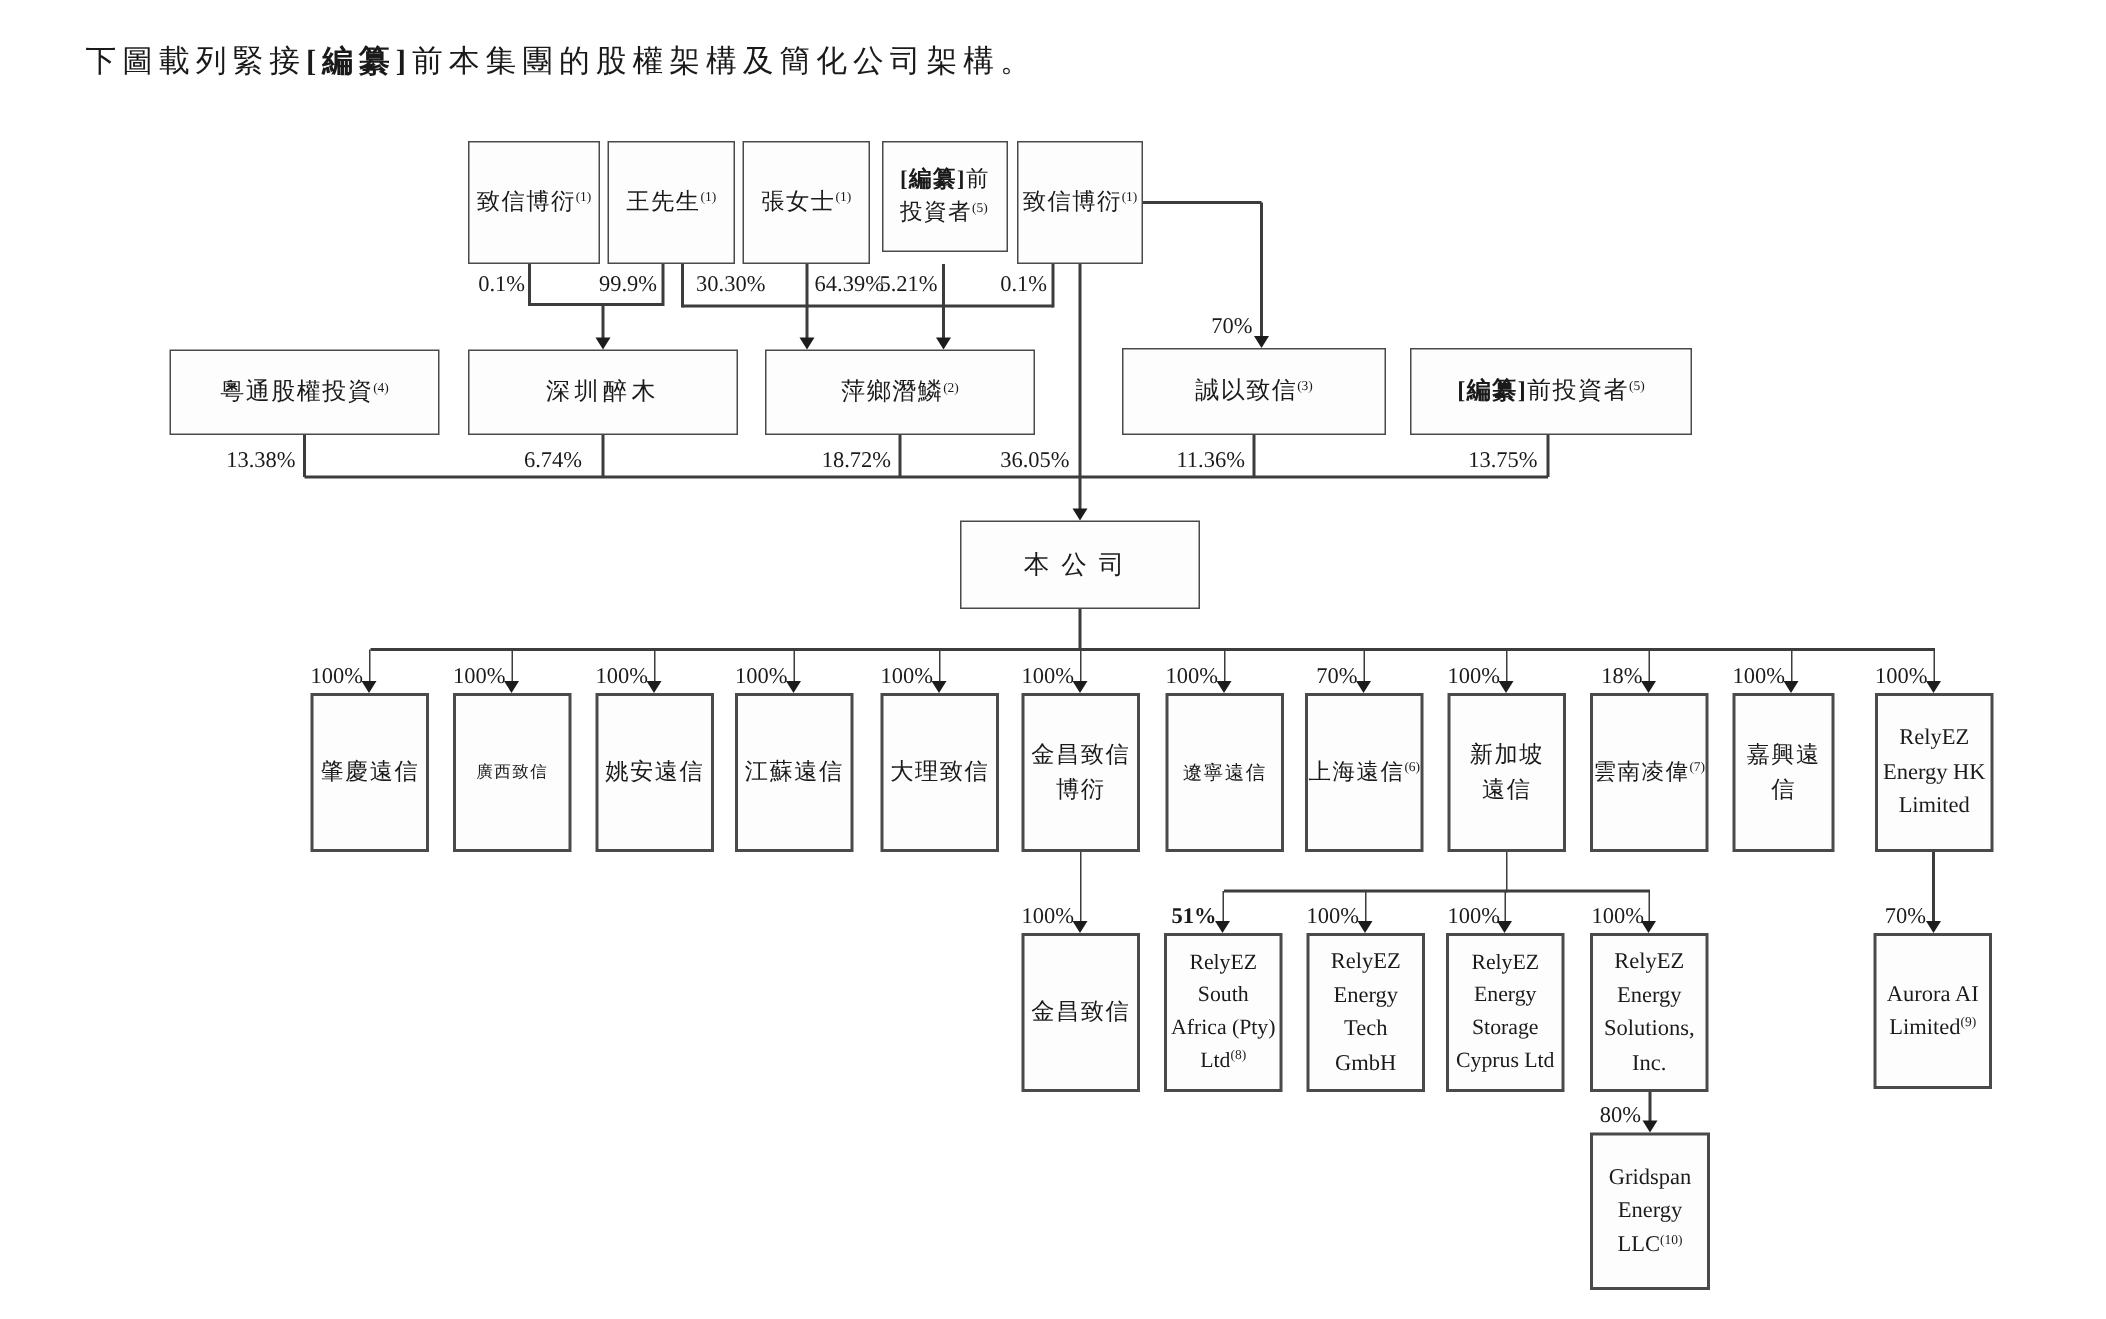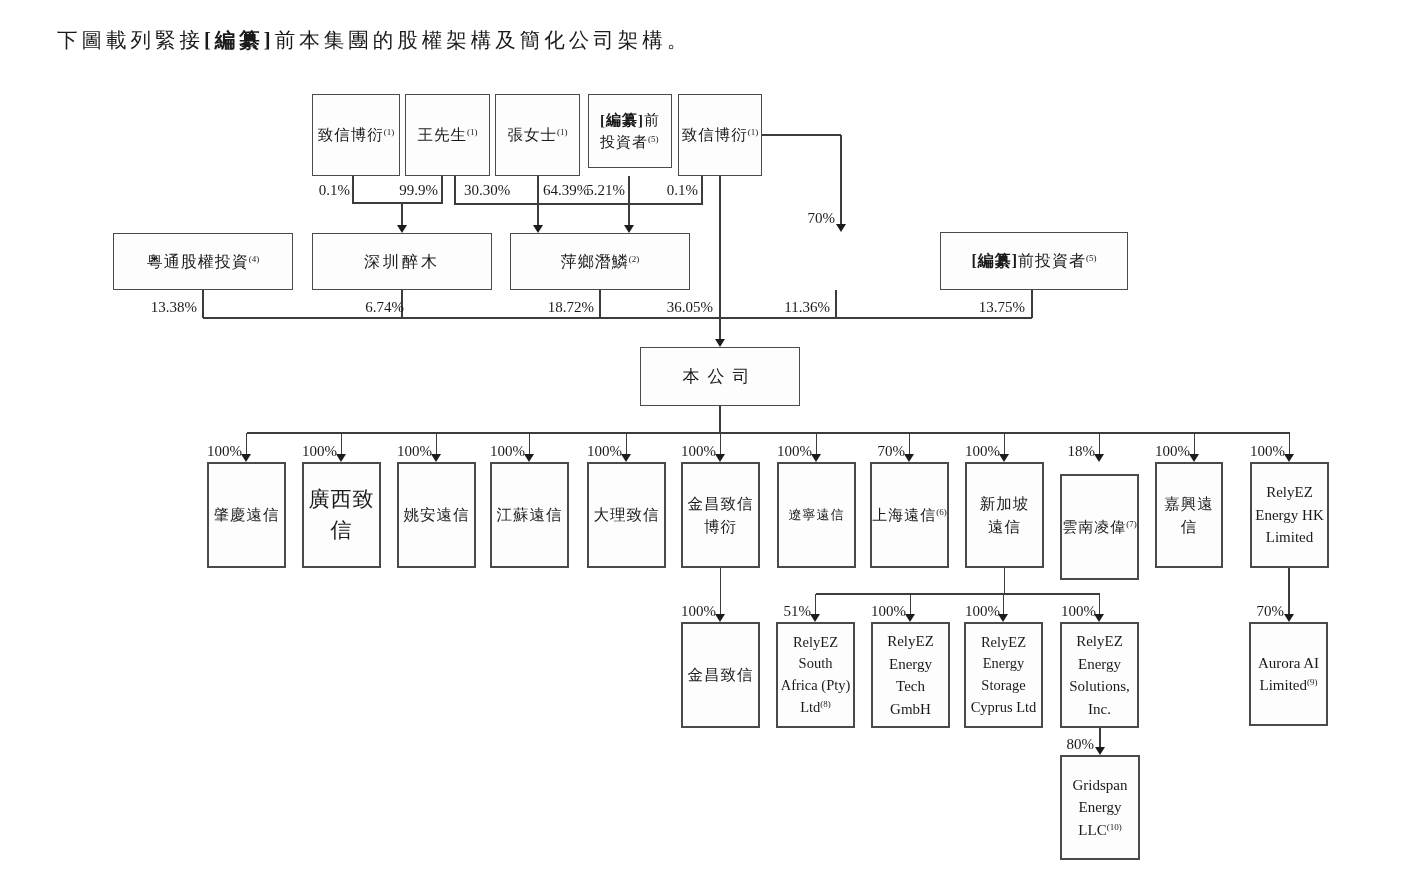--- a/index.html
+++ b/index.html
@@ -62,37 +62,42 @@
     <div class="node" style="left: 312px; top: 233px; width: 180px; height: 57px; border-width: 1.5px;">
       <div class="lab" style="font-size: 16px; letter-spacing: 3px;">
         <div><span>深圳醉木</span></div>
       </div>
     </div>
     <div class="node" style="left: 510px; top: 233px; width: 180px; height: 57px; border-width: 1.5px;">
       <div class="lab" style="font-size: 16px; letter-spacing: 1px;">
         <div><span>萍鄉潛鱗</span><sup>(2)</sup></div>
       </div>
     </div>
+    <div class="node" style="left: 748px; top: 232px; width: 176px; height: 58px; border-width: 1.5px;">
+      <div class="lab" style="font-size: 16px; letter-spacing: 1px;">
+        <div><span>誠以致信</span><sup>(3)</sup></div>
+      </div>
+    </div>
     <div class="node" style="left: 940px; top: 232px; width: 188px; height: 58px; border-width: 1.5px;">
       <div class="lab" style="font-size: 16px; letter-spacing: 1px;">
         <div><span class="b">[編纂]</span><span>前投資者</span><sup>(5)</sup></div>
       </div>
     </div>
     <div class="node" style="left: 207px; top: 462px; width: 79px; height: 106px; border-width: 2px;">
       <div class="lab" style="font-size: 15.5px; letter-spacing: 1px;">
         <div><span>肇慶遠信</span></div>
       </div>
     </div>
     <div class="node" style="left: 640px; top: 347px; width: 160px; height: 59px; border-width: 1.5px;">
       <div class="lab" style="font-size: 17px; letter-spacing: 8px;">
         <div><span>本公司</span></div>
       </div>
     </div>
     <div class="node" style="left: 302px; top: 462px; width: 79px; height: 106px; border-width: 2px;">
-      <div class="lab" style="font-size: 21px; letter-spacing: 1px;">
+      <div class="lab" style="font-size: 11px; letter-spacing: 1px;">
         <div><span>廣西致信</span></div>
       </div>
     </div>
     <div class="node" style="left: 397px; top: 462px; width: 79px; height: 106px; border-width: 2px;">
       <div class="lab" style="font-size: 15.5px; letter-spacing: 1px;">
         <div><span>姚安遠信</span></div>
       </div>
     </div>
     <div class="node" style="left: 490px; top: 462px; width: 79px; height: 106px; border-width: 2px;">
       <div class="lab" style="font-size: 15.5px; letter-spacing: 1px;">
@@ -119,21 +124,21 @@
       <div class="lab" style="font-size: 15px; letter-spacing: 1px;">
         <div><span>上海遠信</span><sup>(6)</sup></div>
       </div>
     </div>
     <div class="node" style="left: 965px; top: 462px; width: 79px; height: 106px; border-width: 2px;">
       <div class="lab" style="font-size: 15.5px; letter-spacing: 1px;">
         <div><span>新加坡</span></div>
         <div><span>遠信</span></div>
       </div>
     </div>
-    <div class="node" style="left: 1060px; top: 462px; width: 79px; height: 106px; border-width: 2px; margin-top: 12px;">
+    <div class="node" style="left: 1060px; top: 462px; width: 79px; height: 106px; border-width: 2px;">
       <div class="lab" style="font-size: 15px; letter-spacing: 1px;">
         <div><span>雲南凌偉</span><sup>(7)</sup></div>
       </div>
     </div>
     <div class="node" style="left: 1155px; top: 462px; width: 68px; height: 106px; border-width: 2px;">
       <div class="lab" style="font-size: 15.5px; letter-spacing: 1px;">
         <div><span>嘉興遠信</span></div>
       </div>
     </div>
     <div class="node" style="left: 1250px; top: 462px; width: 79px; height: 106px; border-width: 2px;">
@@ -259,37 +264,37 @@
     <div class="arrow" style="left: 1283.5px; top: 613.5px;"></div>
     <div class="arrow" style="left: 1094.5px; top: 746.5px;"></div>
     <div class="pct r" style="left: 270px; top: 182px;">0.1%</div>
     <div class="pct r" style="left: 358px; top: 182px;">99.9%</div>
     <div class="pct l" style="left: 464px; top: 182px;">30.30%</div>
     <div class="pct l" style="left: 543px; top: 182px;">64.39%</div>
     <div class="pct r" style="left: 545px; top: 182px;">5.21%</div>
     <div class="pct r" style="left: 618px; top: 182px;">0.1%</div>
     <div class="pct r" style="left: 755px; top: 210px;">70%</div>
     <div class="pct r" style="left: 117px; top: 299px;">13.38%</div>
-    <div class="pct r" style="left: 324px; top: 299px; font-family: Liberation Serif, serif;">6.74%</div>
+    <div class="pct r" style="left: 308px; top: 299px; font-family: Liberation Serif, serif;">6.74%</div>
     <div class="pct r" style="left: 514px; top: 299px;">18.72%</div>
     <div class="pct r" style="left: 633px; top: 299px;">36.05%</div>
     <div class="pct r" style="left: 750px; top: 299px;">11.36%</div>
     <div class="pct r" style="left: 945px; top: 299px;">13.75%</div>
     <div class="pct r" style="left: 162px; top: 443px;">100%</div>
     <div class="pct r" style="left: 257px; top: 443px;">100%</div>
     <div class="pct r" style="left: 352px; top: 443px;">100%</div>
     <div class="pct r" style="left: 445px; top: 443px;">100%</div>
     <div class="pct r" style="left: 542px; top: 443px;">100%</div>
     <div class="pct r" style="left: 636px; top: 443px;">100%</div>
     <div class="pct r" style="left: 732px; top: 443px;">100%</div>
     <div class="pct r" style="left: 825px; top: 443px;">70%</div>
     <div class="pct r" style="left: 920px; top: 443px;">100%</div>
     <div class="pct r" style="left: 1015px; top: 443px;">18%</div>
     <div class="pct r" style="left: 1110px; top: 443px;">100%</div>
     <div class="pct r" style="left: 1205px; top: 443px;">100%</div>
     <div class="pct r" style="left: 636px; top: 603px;">100%</div>
-    <div class="pct r" style="left: 731px; top: 603px;">51%</div>
+    <div class="pct r" style="left: 731px; top: 603px; font-weight: bold;">51%</div>
     <div class="pct r" style="left: 826px; top: 603px;">100%</div>
     <div class="pct r" style="left: 920px; top: 603px;">100%</div>
     <div class="pct r" style="left: 1016px; top: 603px;">100%</div>
     <div class="pct r" style="left: 1204px; top: 603px;">70%</div>
     <div class="pct r" style="left: 1014px; top: 736px;">80%</div>
   </div>
 
 </body></html>

